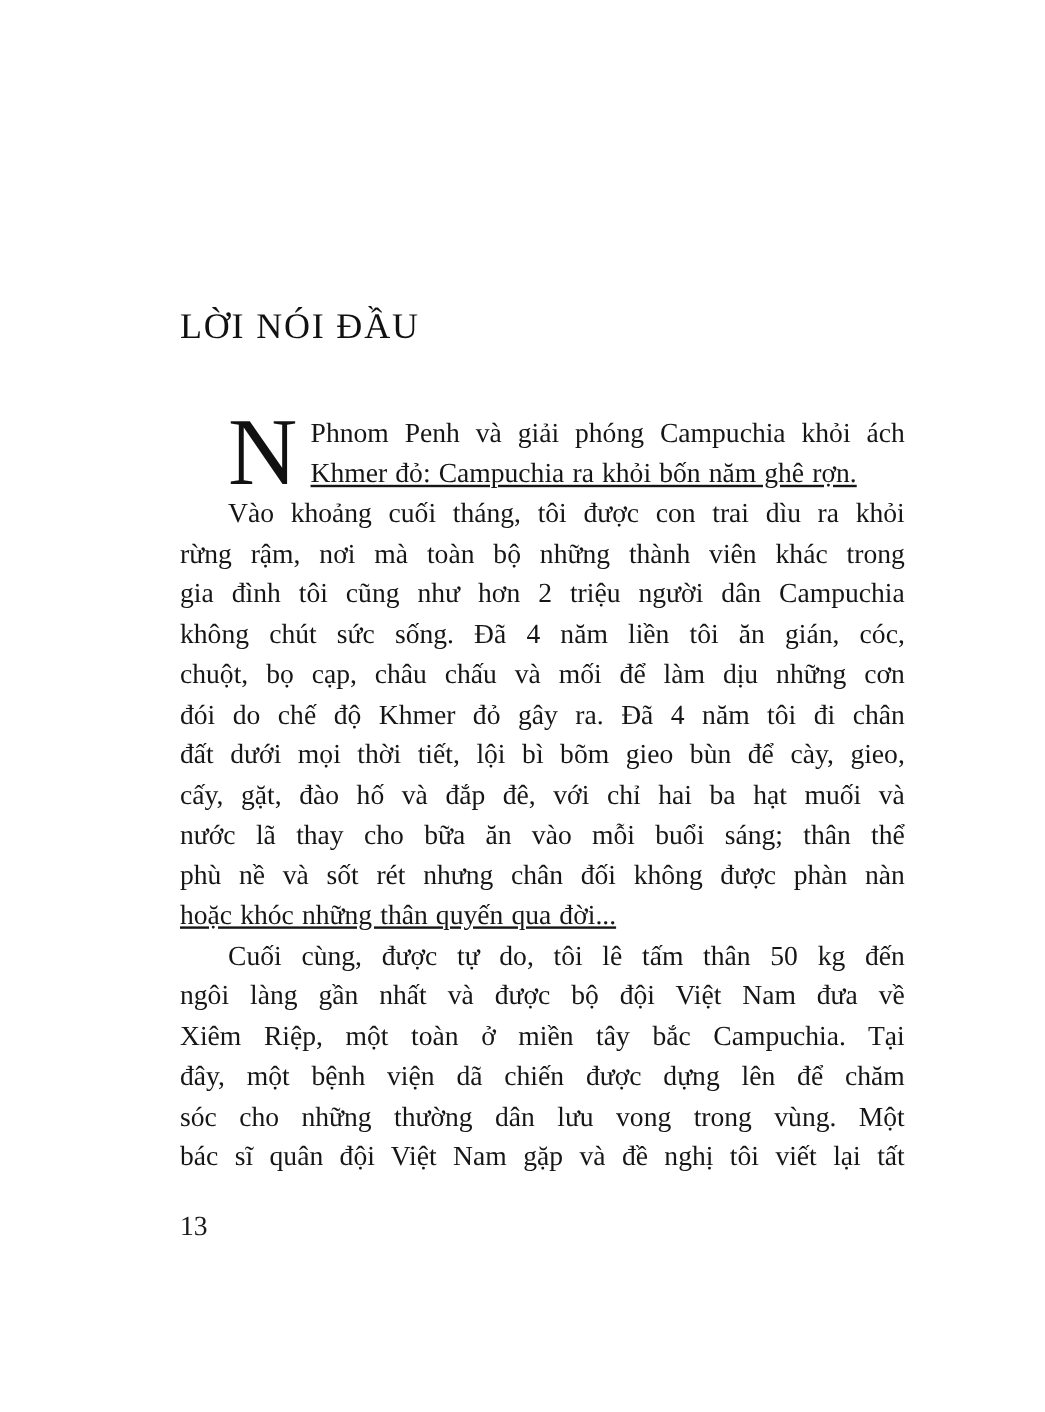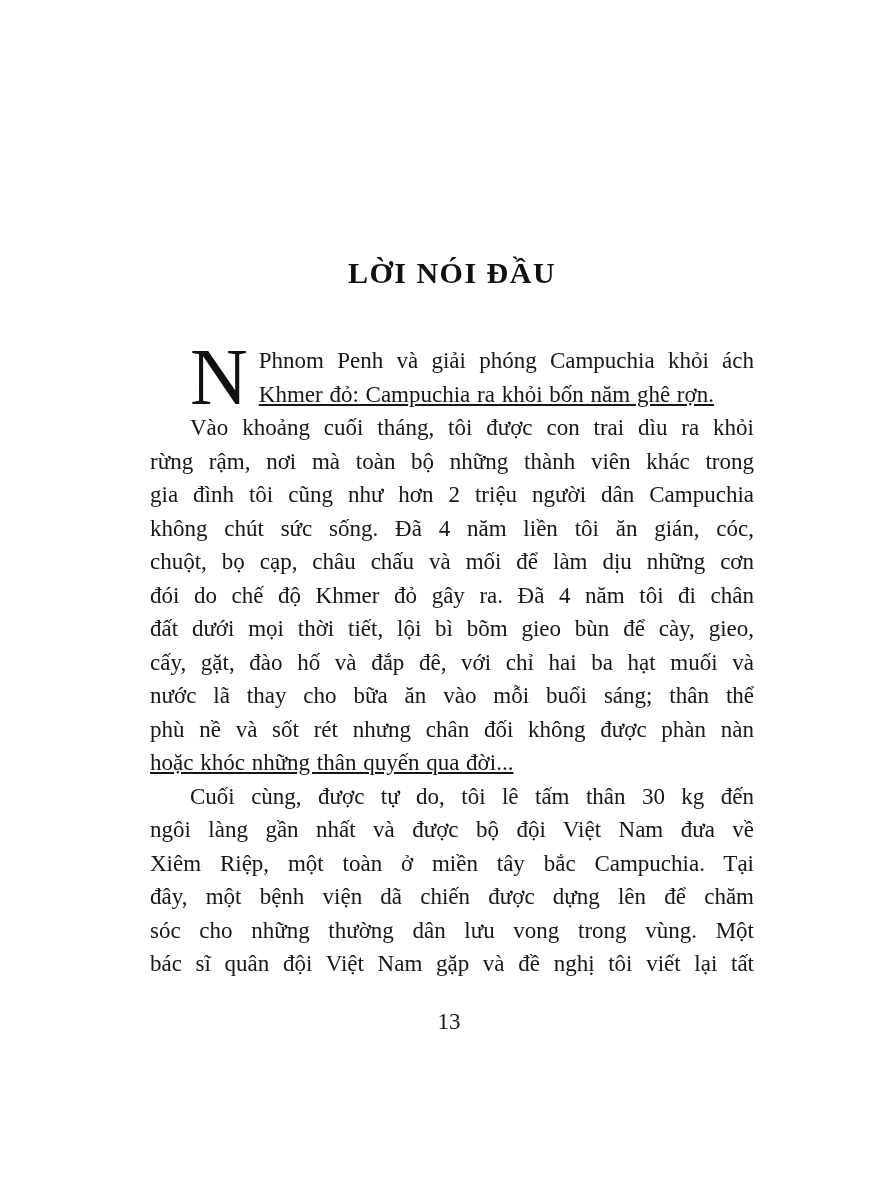--- a/index.html
+++ b/index.html
@@ -13,22 +13,21 @@
     font-family: "Liberation Serif", "DejaVu Serif", serif;
     overflow: hidden;
   }
   .content {
     position: absolute;
     left: 150px;
     top: 256px;
     width: 604px;
   }
   .chapter-title {
-    text-align: center;
-    font-weight: bold;
+    font-weight: normal;
     font-size: 30px;
     letter-spacing: 1.5px;
     line-height: 34px;
     margin: 0 0 54px 0;
     color: #111111;
   }
   .body-text {
     font-size: 23px;
     line-height: 33.5px;
   }
@@ -46,21 +45,21 @@
   .indent { text-indent: 40px; }
   .dropcap {
     float: left;
     font-size: 80px;
     line-height: 60px;
     height: 63px;
     margin: 3px 11px 0 40px;
     color: #111111;
   }
   .page-number {
-    text-align: center;
+    text-align: left;
     font-size: 23px;
     margin-top: 24px;
     padding-right: 6px;
     color: #1a1a1a;
   }
 </style>
 </head>
 <body>
 
 <div class="page">
@@ -84,21 +83,21 @@
         <div class="line">chuột, bọ cạp, châu chấu và mối để làm dịu những cơn</div>
         <div class="line">đói do chế độ Khmer đỏ gây ra. Đã 4 năm tôi đi chân</div>
         <div class="line">đất dưới mọi thời tiết, lội bì bõm gieo bùn để cày, gieo,</div>
         <div class="line">cấy, gặt, đào hố và đắp đê, với chỉ hai ba hạt muối và</div>
         <div class="line">nước lã thay cho bữa ăn vào mỗi buổi sáng; thân thể</div>
         <div class="line">phù nề và sốt rét nhưng chân đối không được phàn nàn</div>
         <div class="line line-last">hoặc khóc những thân quyến qua đời...</div>
       </div>
 
       <div class="para">
-        <div class="line indent">Cuối cùng, được tự do, tôi lê tấm thân 30 kg đến</div>
+        <div class="line indent">Cuối cùng, được tự do, tôi lê tấm thân 50 kg đến</div>
         <div class="line">ngôi làng gần nhất và được bộ đội Việt Nam đưa về</div>
         <div class="line">Xiêm Riệp, một toàn ở miền tây bắc Campuchia. Tại</div>
         <div class="line">đây, một bệnh viện dã chiến được dựng lên để chăm</div>
         <div class="line">sóc cho những thường dân lưu vong trong vùng. Một</div>
         <div class="line">bác sĩ quân đội Việt Nam gặp và đề nghị tôi viết lại tất</div>
       </div>
 
       <div class="page-number">13</div>
 
     </div>

